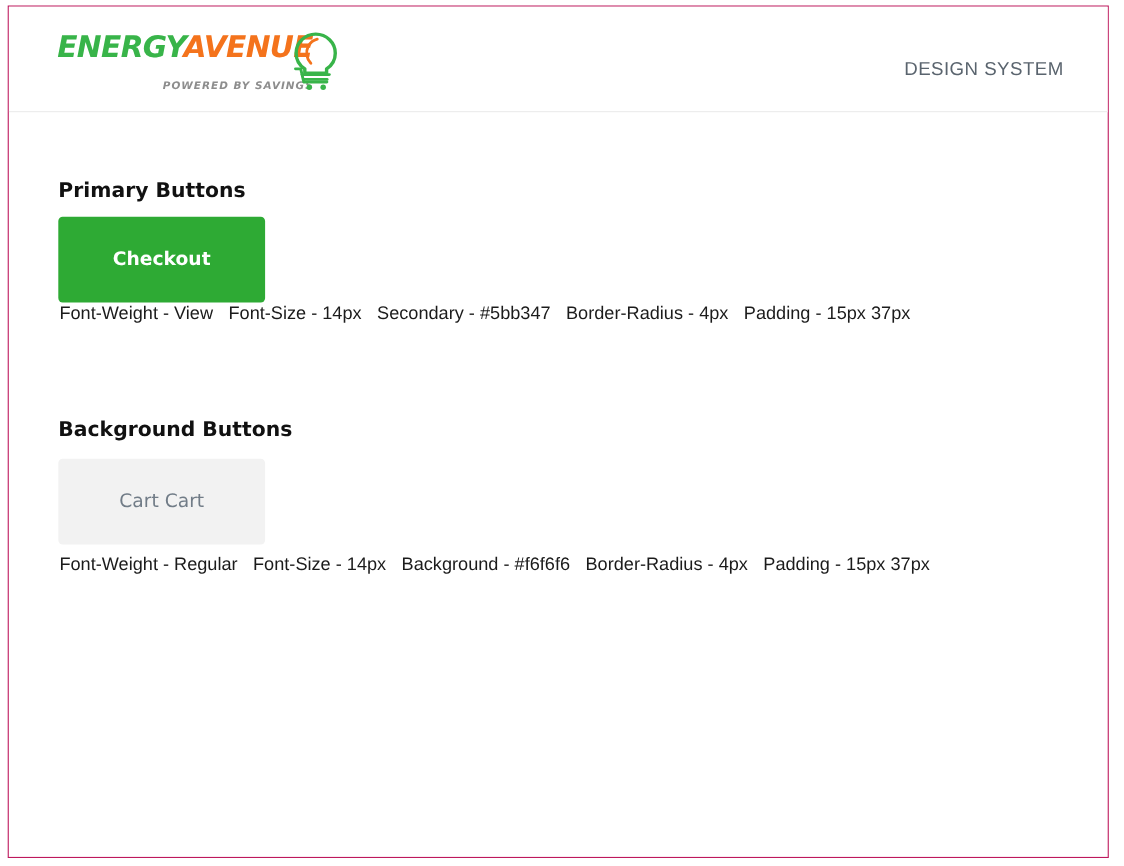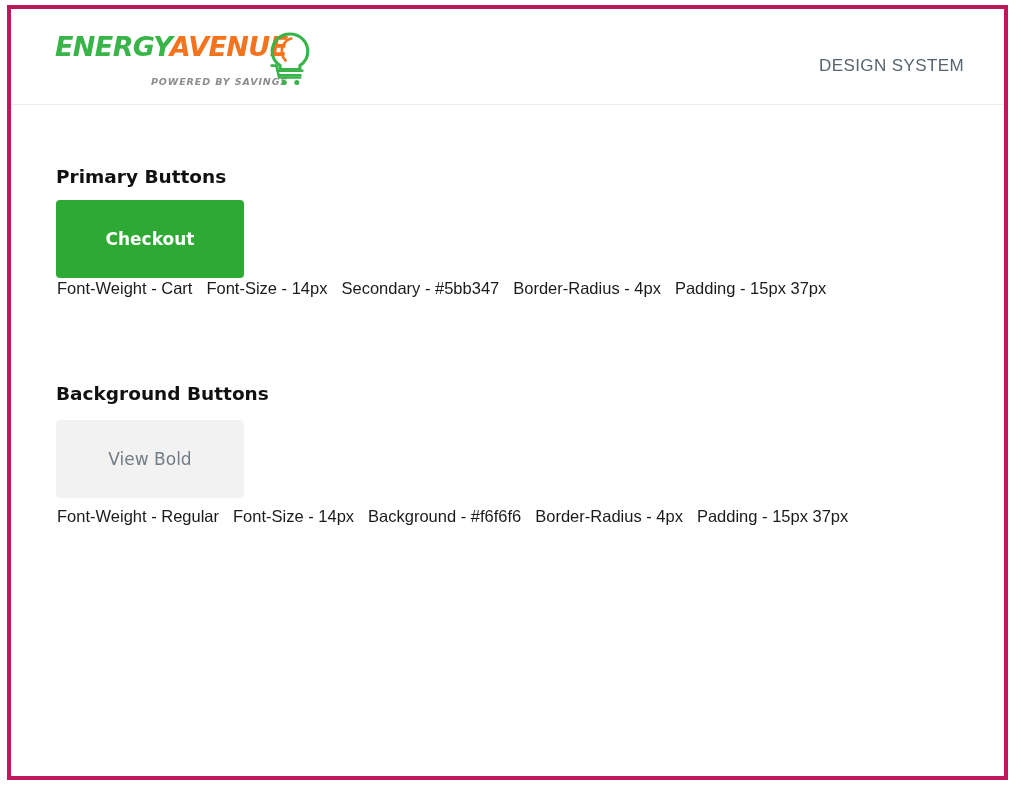--- a/index.html
+++ b/index.html
@@ -12,21 +12,21 @@
     font-family: "Liberation Sans", sans-serif;
   }
 
   #page-frame {
     position: absolute;
     left: 7px;
     top: 5px;
     width: 1001px;
     height: 775px;
     background: #ffffff;
-    border: 4px solid #be185d;
+    border: 1px solid #be185d;
     box-sizing: border-box;
     overflow: hidden;
   }
 
   
   .site-header {
     position: relative;
     height: 96px;
     background: #ffffff;
     border-bottom: 1px solid #ececec;
@@ -188,28 +188,28 @@
   </div>
 
   <div class="content">
 
     <section class="spec-section sec-primary">
       <h2 class="section-title">Primary Buttons</h2>
 
       <button class="btn btn-primary">Checkout</button>
 
       <div class="spec-line">
-        <span class="spec-item">Font-Weight - Cart</span><span class="spec-item">Font-Size - 14px</span><span class="spec-item">Secondary - #5bb347</span><span class="spec-item">Border-Radius - 4px</span><span class="spec-item">Padding - 15px 37px</span>
+        <span class="spec-item">Font-Weight - View</span><span class="spec-item">Font-Size - 14px</span><span class="spec-item">Secondary - #5bb347</span><span class="spec-item">Border-Radius - 4px</span><span class="spec-item">Padding - 15px 37px</span>
       </div>
     </section>
 
     <section class="spec-section sec-secondary">
       <h2 class="section-title">Background Buttons</h2>
 
-      <button class="btn btn-secondary">View Bold</button>
+      <button class="btn btn-secondary">Cart Cart</button>
 
       <div class="spec-line">
         <span class="spec-item">Font-Weight - Regular</span><span class="spec-item">Font-Size - 14px</span><span class="spec-item">Background - #f6f6f6</span><span class="spec-item">Border-Radius - 4px</span><span class="spec-item">Padding - 15px 37px</span>
       </div>
     </section>
 
   </div>
 </div>
 
 </body></html>

